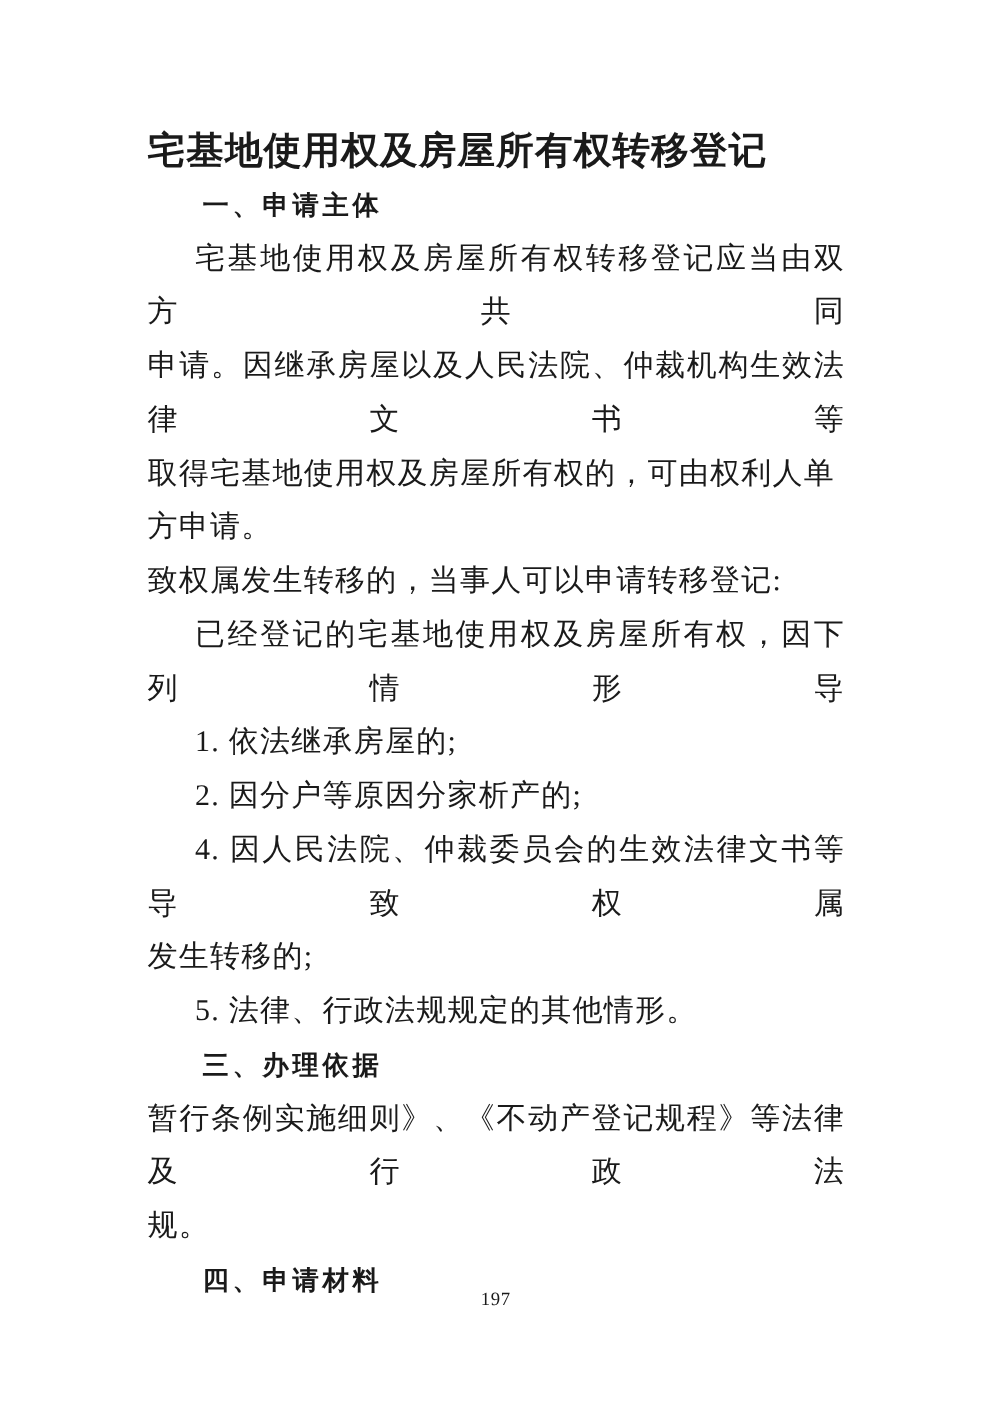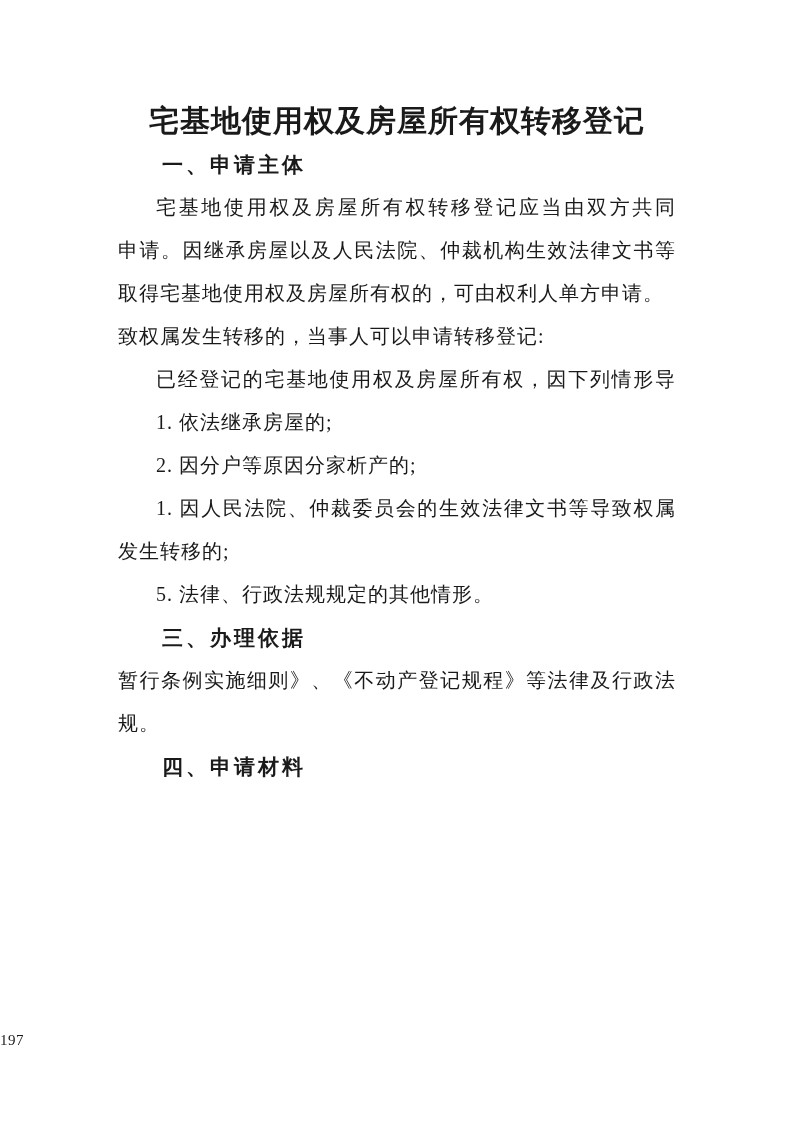--- a/index.html
+++ b/index.html
@@ -12,49 +12,49 @@
     font-family: "Liberation Serif", "DejaVu Serif", serif;
     color: #1a1a1a;
   }
   .content {
     position: absolute;
     left: 118px;
     top: 98px;
     width: 558px;
   }
   .doc-title {
-    text-align: center;
     font-weight: bold;
     font-size: 30px;
     line-height: 45px;
     letter-spacing: 1px;
     font-family: "Liberation Serif", "DejaVu Serif", serif;
   }
   .title-line { display: block; }
   .heading {
-    font-family: Liberation Sans, sans-serif;
+    font-family: Liberation Serif, serif;
     font-weight: bold;
     font-size: 21px;
     line-height: 43px;
     letter-spacing: 3px;
     padding-left: 44px;
     white-space: nowrap;
   }
   .line {
-    font-size: 20px;
+    font-size: 24px;
     line-height: 43px;
     letter-spacing: 1px;
   }
   .indent { text-indent: 38px; }
   .justify { text-align: justify; text-align-last: justify; }
   .page-number {
     position: absolute;
     top: 1032px;
     left: 0;
     width: 100%;
+    text-align: center;
     font-size: 15px;
     letter-spacing: 0.5px;
     font-family: "Liberation Serif", "DejaVu Serif", serif;
   }
 </style>
 </head>
 <body>
 
 <div class="page">
   <div class="content">
@@ -65,21 +65,21 @@
 
     <div class="heading">一、申请主体</div>
     <div class="line indent justify">宅基地使用权及房屋所有权转移登记应当由双方共同</div>
     <div class="line justify">申请。因继承房屋以及人民法院、仲裁机构生效法律文书等</div>
     <div class="line">取得宅基地使用权及房屋所有权的，可由权利人单方申请。</div>
 
     <div class="line">致权属发生转移的，当事人可以申请转移登记:</div>
     <div class="line indent justify">已经登记的宅基地使用权及房屋所有权，因下列情形导</div>
     <div class="line indent">1. 依法继承房屋的;</div>
     <div class="line indent">2. 因分户等原因分家析产的;</div>
-    <div class="line indent justify">1. 因人民法院、仲裁委员会的生效法律文书等导致权属</div>
+    <div class="line indent justify">4. 因人民法院、仲裁委员会的生效法律文书等导致权属</div>
     <div class="line">发生转移的;</div>
     <div class="line indent">5. 法律、行政法规规定的其他情形。</div>
 
     <div class="heading">三、办理依据</div>
     <div class="line justify">暂行条例实施细则》、《不动产登记规程》等法律及行政法</div>
     <div class="line">规。</div>
 
     <div class="heading">四、申请材料</div>
 
   </div>

